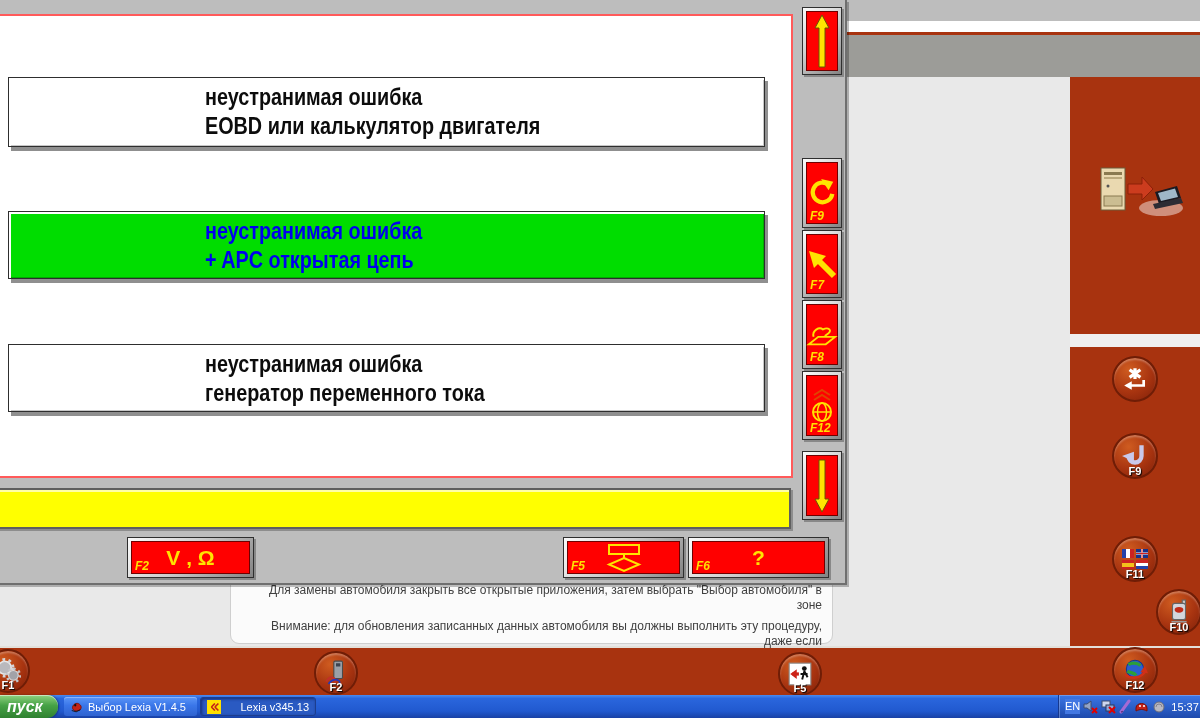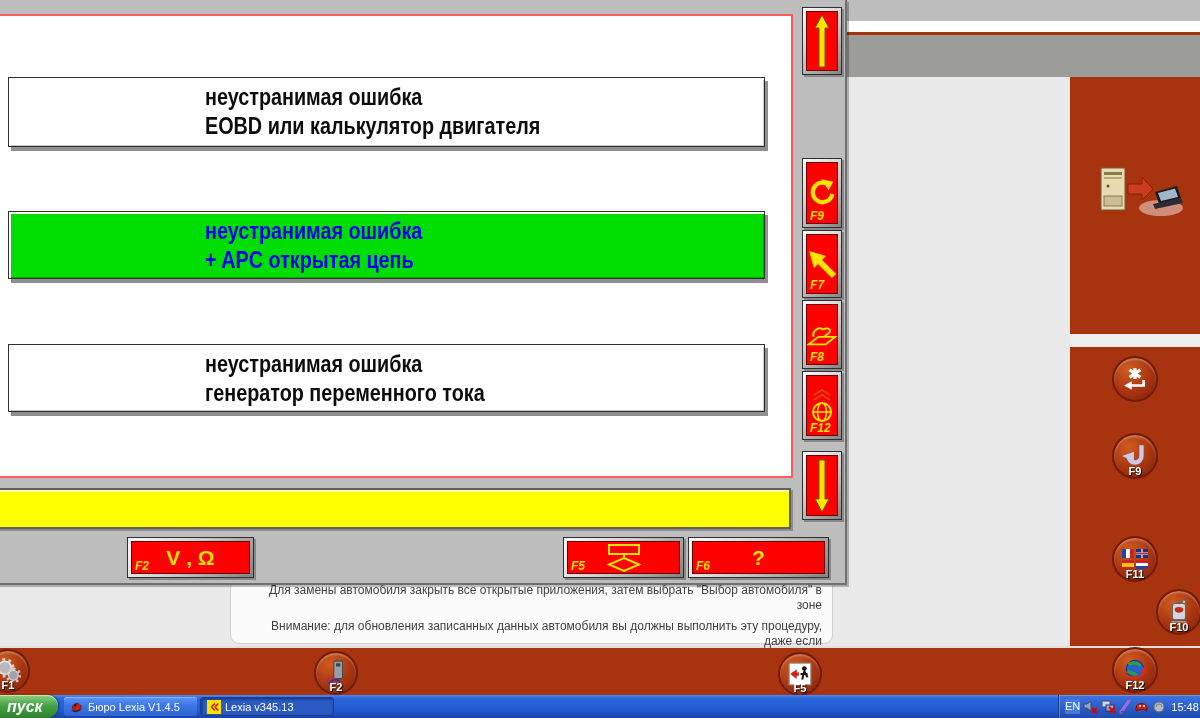--- a/index.html
+++ b/index.html
@@ -323,23 +323,23 @@
       <span>пуск</span>
     </div>
     <div class="abs task-btn normal" style="left:64px; width:133px;">
       <span>
         <svg width="14" height="14" viewBox="0 0 16 16">
           <path d="M3 10 C2 5 8 2 11 5 C14 7 13 12 9 12 C6 13 4 12 3 10" fill="#c42218" stroke="#7a0e08"></path>
           <circle cx="6" cy="6" r="1.3" fill="#111"></circle>
           <path d="M2 12 L7 13.5 L12 11" stroke="#111" fill="none"></path>
         </svg>
       </span>
-      <span>Бюро Lexia V1.4.5</span>
-    </div>
-    <div class="abs task-btn active" style="left:200px; width:134px;">
+      <span>Выбор Lexia V1.4.5</span>
+    </div>
+    <div class="abs task-btn active" style="left:200px; width:116px;justify-content:space-between;">
       <span>
         <svg width="14" height="14" viewBox="0 0 16 16">
           <rect width="16" height="16" fill="#ffe000"></rect>
           <path d="M5 8 L9 4 M5 8 L9 12 M9 8 L13 4 M9 8 L13 12" stroke="#c42218" stroke-width="2" fill="none"></path>
         </svg>
       </span>
       <span>Lexia v345.13</span>
     </div>
     <div class="abs tray">
       <span class="lang-box">EN</span>
@@ -368,17 +368,17 @@
           <circle cx="6" cy="7" r="1" fill="#fff"></circle>
             <circle cx="10" cy="7" r="1" fill="#fff"></circle>
         </svg>
       </span>
       <span>
         <svg width="14" height="15" viewBox="0 0 14 15">
           <circle cx="7" cy="8" r="5" fill="#b8b8c2" stroke="#6e6e7a"></circle>
           <path d="M4 8 A3 3 0 0 1 10 8" stroke="#82828e" fill="none"></path>
         </svg>
       </span>
-      <span class="clock">15:48</span>
+      <span class="clock">15:37</span>
     </div>
   </div>
 
 </div>
 
 </body></html>

